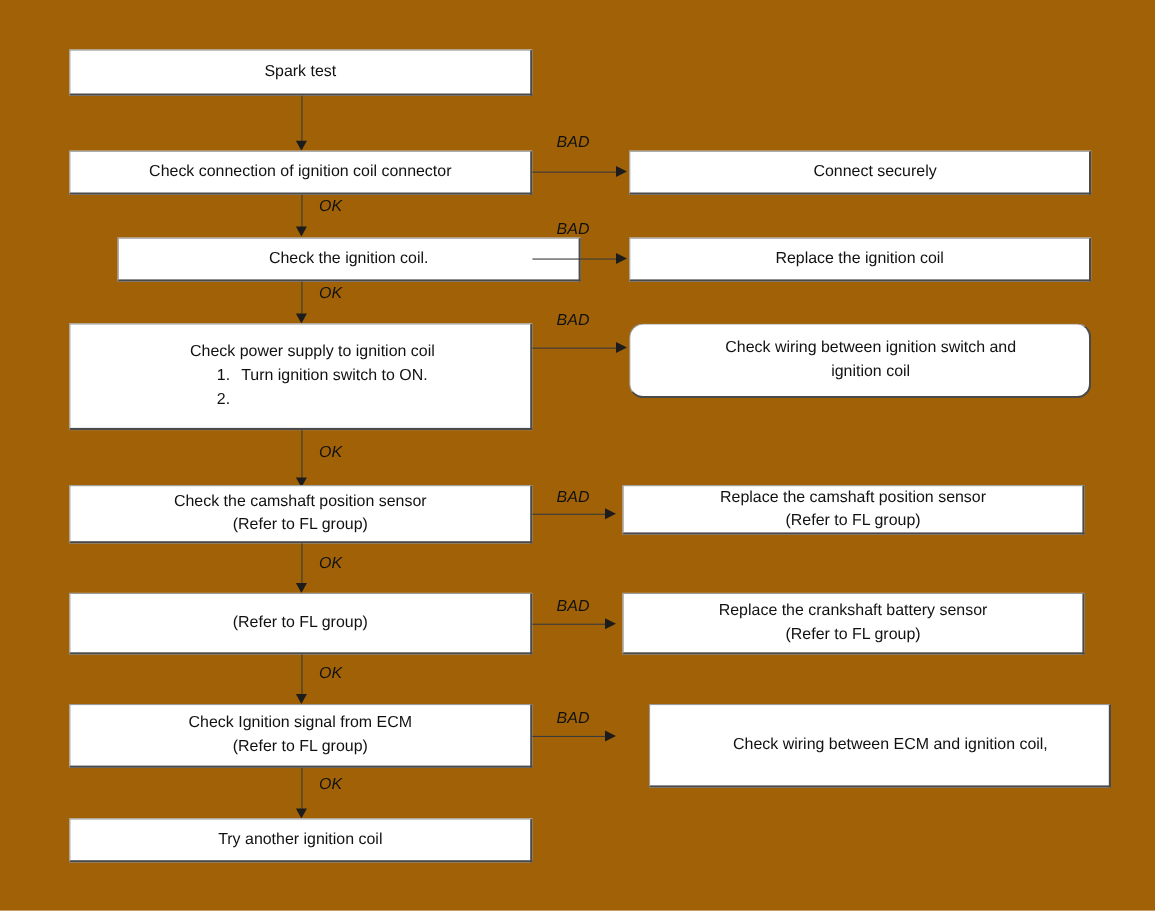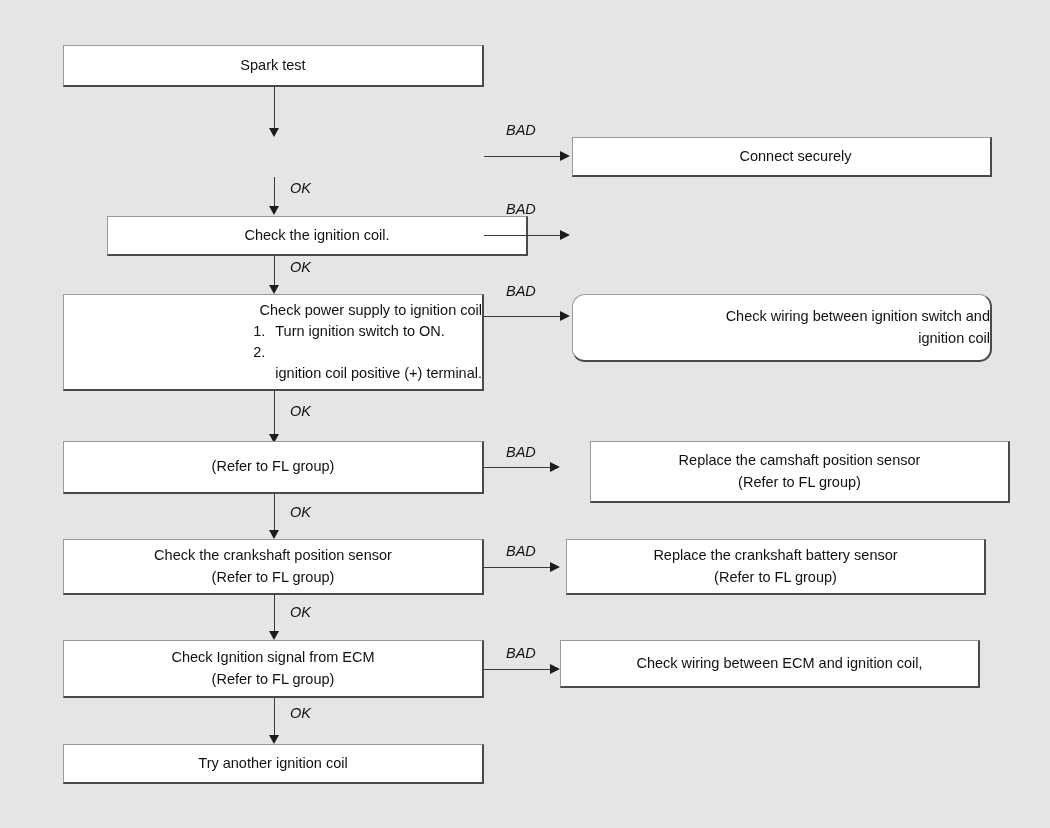--- a/index.html
+++ b/index.html
@@ -9,21 +9,21 @@
     background: #ffffff;
   }
   body {
     font-family: "Liberation Sans", sans-serif;
     color: #1a1a1a;
   }
   #canvas {
     position: relative;
     width: 1050px;
     height: 828px;
-    background: #e5e5e5;
+    background: #a16207;
     overflow: hidden;
   }
 
   
   .node {
     position: absolute;
     box-sizing: border-box;
     background: #ffffff;
     border-top: 1px solid #9a9a9a;
     border-left: 1px solid #9a9a9a;
@@ -34,21 +34,21 @@
     justify-content: center;
     font-size: 14.5px;
     line-height: 1.45;
     color: #111111;
   }
   .node.center {
     align-items: center;
     text-align: center;
   }
   .node.left {
-    align-items: flex-end;
+    align-items: center;
     text-align: left;
     padding-left: 20px;
   }
   .node .line {
     display: block;
     white-space: pre;
   }
 
   
   .steps {
@@ -117,20 +117,23 @@
 
 <div id="canvas">
 
   <div class="node center" style="left:63px; top:45px; width:421px; height:42px;">
     <span class="line">Spark test</span>
   </div>
 
   <div class="vline" style="left:274px; top:87px; height:43px;"></div>
   <div class="arrow-down" style="left:268.5px; top:128px;"></div>
 
+  <div class="node center" style="left:63px; top:137px; width:421px; height:40px;">
+    <span class="line">Check connection of ignition coil connector</span>
+  </div>
 
   <div class="hline" style="left:484px; top:156px; width:78px;"></div>
   <div class="arrow-right" style="left:560px; top:150.5px;"></div>
   <div class="edge-label" style="left:506px; top:122px;">BAD</div>
 
   <div class="node center" style="left:572px; top:137px; width:420px; height:40px;padding-left:28px;">
     <span class="line">Connect securely</span>
   </div>
 
   <div class="vline" style="left:274px; top:177px; height:31px;"></div>
@@ -138,73 +141,73 @@
   <div class="edge-label" style="left:290px; top:180px;">OK</div>
 
   <div class="node center" style="left:63px; top:216px; width:421px; height:40px;margin-left:44px;">
     <span class="line">Check the ignition coil.</span>
   </div>
 
   <div class="hline" style="left:484px; top:235px; width:78px;"></div>
   <div class="arrow-right" style="left:560px; top:229.5px;"></div>
   <div class="edge-label" style="left:506px; top:201px;">BAD</div>
 
+  <div class="node center" style="left:572px; top:216px; width:420px; height:40px;">
+    <span class="line">Replace the ignition coil</span>
+  </div>
 
   <div class="vline" style="left:274px; top:256px; height:31px;"></div>
   <div class="arrow-down" style="left:268.5px; top:285px;"></div>
   <div class="edge-label" style="left:290px; top:259px;">OK</div>
 
   <div class="node left" style="left:63px; top:294px; width:421px; height:97px; padding-left:22px;">
     <span class="line">Check power supply to ignition coil</span>
     <ul class="steps">
       <li>
         <span class="num">1.</span>
         <span class="txt">Turn ignition switch to ON.</span>
       </li>
       <li>
         <span class="num">2.</span>
       </li>
-      <li>
-        <span class="cont">ignition coil positive (+) terminal.</span>
-      </li>
     </ul>
   </div>
 
   <div class="hline" style="left:484px; top:316px; width:78px;"></div>
   <div class="arrow-right" style="left:560px; top:310.5px;"></div>
   <div class="edge-label" style="left:506px; top:283px;">BAD</div>
 
   <div class="node left" style="left:572px; top:294px; width:420px; height:68px;border-radius:13px;">
     <span class="line">Check wiring between ignition switch and</span>
     <span class="line">ignition coil</span>
   </div>
 
   <div class="vline" style="left:274px; top:391px; height:45px;"></div>
   <div class="arrow-down" style="left:268.5px; top:434px;"></div>
   <div class="edge-label" style="left:290px; top:403px;">OK</div>
 
   <div class="node center" style="left:63px; top:441px; width:421px; height:53px;">
+    <span class="line">Check the camshaft position sensor</span>
     <span class="line">(Refer to FL group)</span>
   </div>
 
   <div class="hline" style="left:484px; top:467px; width:68px;"></div>
   <div class="arrow-right" style="left:550px; top:461.5px;"></div>
   <div class="edge-label" style="left:506px; top:444px;">BAD</div>
 
-  <div class="node center" style="left:590px; top:441px; width:420px; height:62px;text-align:center;">
+  <div class="node center" style="left:566px; top:441px; width:420px; height:45px;text-align:center;">
     <span class="line">Replace the camshaft position sensor</span>
     <span class="line">(Refer to FL group)</span>
   </div>
 
   <div class="vline" style="left:274px; top:494px; height:38px;"></div>
   <div class="arrow-down" style="left:268.5px; top:530px;"></div>
   <div class="edge-label" style="left:290px; top:504px;">OK</div>
 
   <div class="node center" style="left:63px; top:539px; width:421px; height:56px;">
-    <span class="line">Check the crankshaft position sensor</span>
     <span class="line">(Refer to FL group)</span>
   </div>
 
   <div class="hline" style="left:484px; top:567px; width:68px;"></div>
   <div class="arrow-right" style="left:550px; top:561.5px;"></div>
   <div class="edge-label" style="left:506px; top:543px;">BAD</div>
 
   <div class="node center" style="left:566px; top:539px; width:420px; height:56px;">
     <span class="line">Replace the crankshaft battery sensor</span>
     <span class="line">(Refer to FL group)</span>
@@ -216,21 +219,21 @@
 
   <div class="node center" style="left:63px; top:640px; width:421px; height:58px;">
     <span class="line">Check Ignition signal from ECM</span>
     <span class="line">(Refer to FL group)</span>
   </div>
 
   <div class="hline" style="left:484px; top:669px; width:68px;"></div>
   <div class="arrow-right" style="left:550px; top:663.5px;"></div>
   <div class="edge-label" style="left:506px; top:645px;">BAD</div>
 
-  <div class="node center" style="left:560px; top:640px; width:420px; height:48px;padding-left:20px;">
+  <div class="node center" style="left:590px; top:640px; width:420px; height:76px;padding-left:20px;">
     <span class="line">Check wiring between ECM and ignition coil,</span>
   </div>
 
   <div class="vline" style="left:274px; top:698px; height:39px;"></div>
   <div class="arrow-down" style="left:268.5px; top:735px;"></div>
   <div class="edge-label" style="left:290px; top:705px;">OK</div>
 
   <div class="node center" style="left:63px; top:744px; width:421px; height:40px;">
     <span class="line">Try another ignition coil</span>
   </div>

